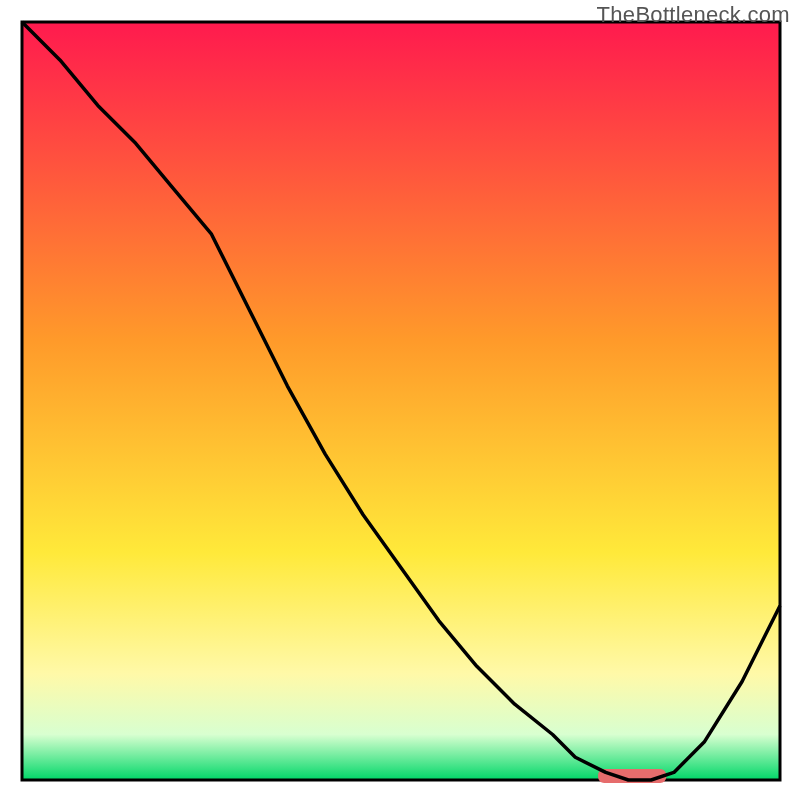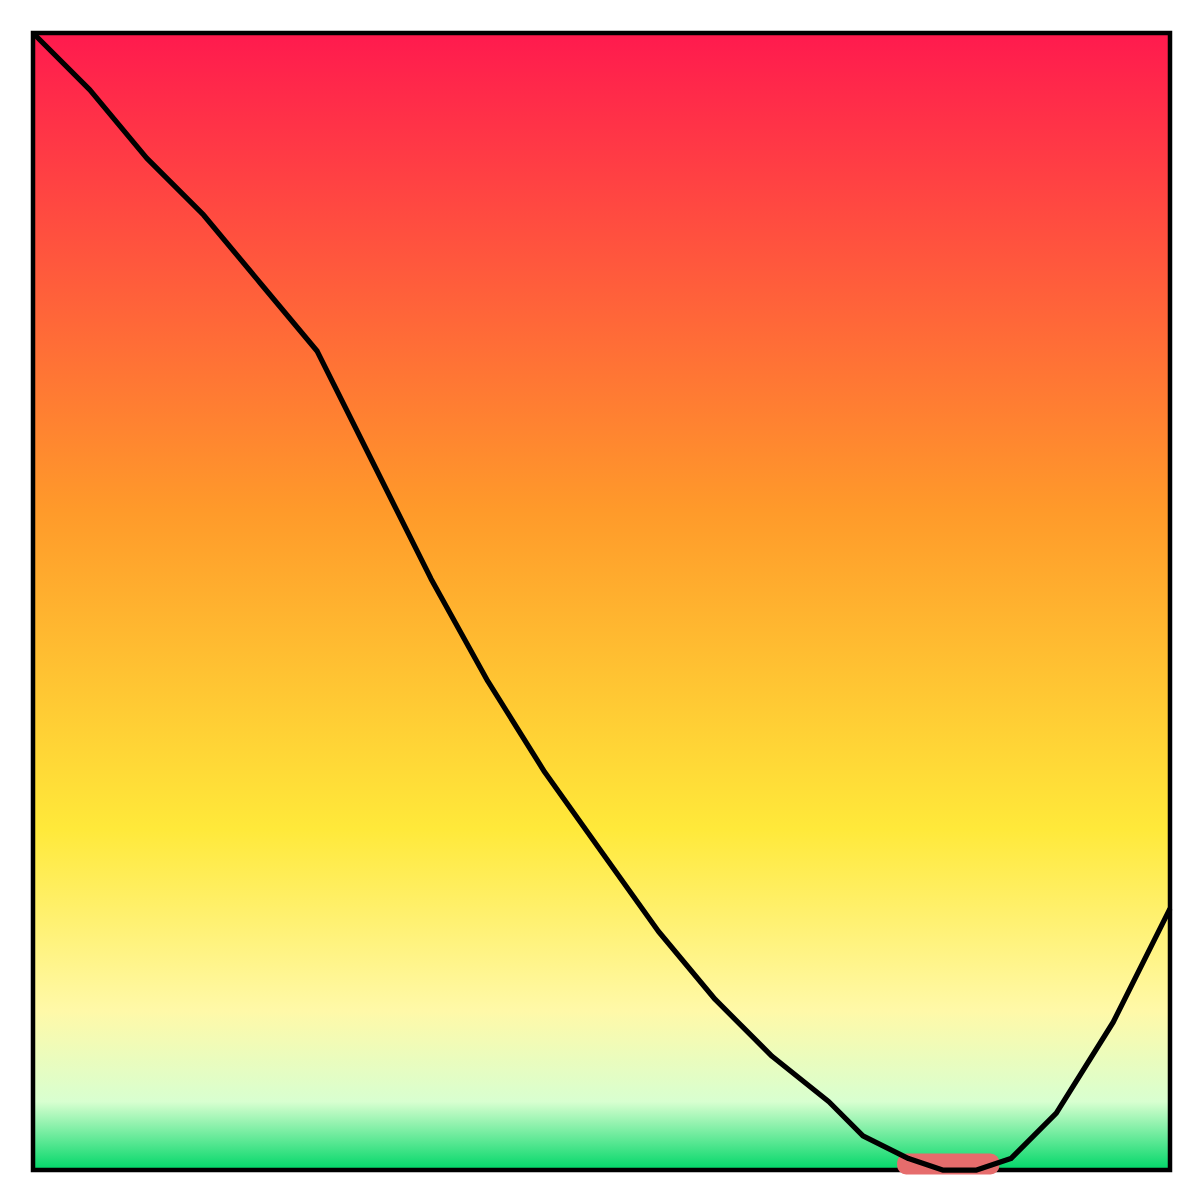--- a/index.html
+++ b/index.html
@@ -51,13 +51,14 @@
 
     <rect id="plot-bg" fill="url(#bg-grad)" x="22" y="22" width="758" height="758"></rect>
 
     <rect id="plot-frame" fill="none" stroke="#000000" stroke-width="3" x="22" y="22" width="758" height="758"></rect>
 
     <rect id="opt-marker" rx="6" ry="6" x="598.08" y="769" width="68.21999999999991" height="14" fill="#e66c6c"></rect>
 
     <path id="curve" fill="none" stroke="#000000" stroke-width="3.5" stroke-linejoin="round" d="M22.0 22.0 L59.9 59.9 L97.8 105.4 L135.7 143.3 L173.6 188.8 L211.5 234.2 L249.4 310.0 L287.3 385.8 L325.2 454.1 L363.1 514.7 L401.0 567.8 L438.9 620.8 L476.8 666.3 L514.7 704.2 L552.6 734.5 L575.3 757.3 L605.7 772.4 L628.4 780.0 L651.1 780.0 L673.9 772.4 L704.2 742.1 L742.1 681.5 L780.0 605.7"></path>
   </svg>
 
+  <div class="watermark">TheBottleneck.com</div>
 </div>
 
 </body></html>

